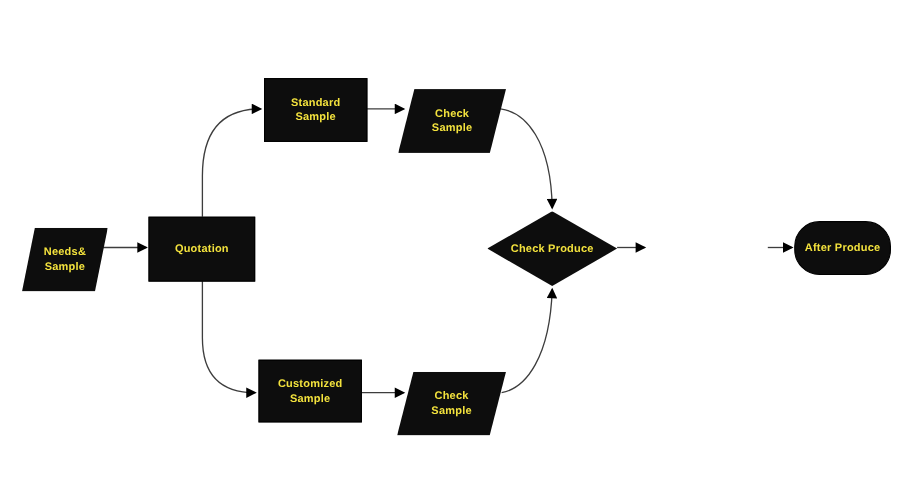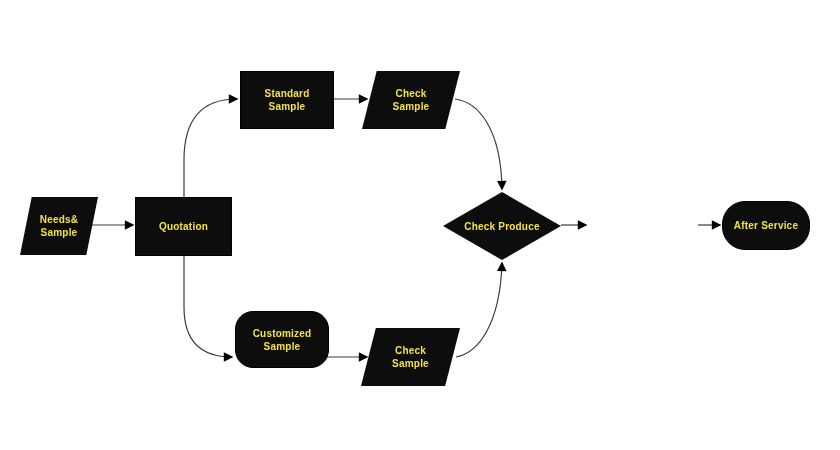--- a/index.html
+++ b/index.html
@@ -7,30 +7,30 @@
     position:relative;width:840px;height:450px;background:#ffffff;
     font-family:"Liberation Sans",sans-serif;overflow:hidden;
   }
   .edges{position:absolute;left:0;top:0;width:840px;height:450px;pointer-events:none;}
   .node{
     position:absolute;display:flex;align-items:center;justify-content:center;
     text-align:center;background:#0d0d0d;color:#f3e23d;font-weight:bold;
     font-size:10px;line-height:1.3;white-space:pre-line;letter-spacing:.2px;
   }
   .shape-rect{border:1px solid #000;}
-  .shape-para{clip-path:polygon(15% 0,100% 0,85% 100%,0 100%);}
+  .shape-para{clip-path:polygon(15% 0,100% 0,85% 100%,0 100%);margin-top:10px;}
   .shape-diamond{clip-path:polygon(50% 0,100% 50%,50% 100%,0 50%);}
   .shape-stadium{border-radius:23px;border:1px solid #000;}
 
   
   #n-needs        {left:20px; top:197px; width:78px;  height:58px;}
   #n-quotation    {left:135px;top:197px; width:95px;  height:57px;}
   #n-standard     {left:240px;top:71px;  width:92px;  height:56px;}
   #n-check-top    {left:362px;top:71px;  width:98px;  height:58px;}
-  #n-customized   {left:235px;top:311px; width:92px;  height:55px;border-radius:18px;}
+  #n-customized   {left:235px;top:327px; width:92px;  height:55px;}
   #n-check-bottom {left:361px;top:328px; width:99px;  height:58px;}
   #n-mass         {left:443px;top:192px; width:118px; height:68px;}
   #n-transport    {left:579px;top:201px; width:128px; height:47px;}
   #n-after        {left:722px;top:201px; width:86px;  height:47px;}
 </style>
 </head>
 <body>
 
 <div class="canvas">
 
@@ -81,16 +81,16 @@
     <span>Check
 Sample</span>
   </div>
 
   <div id="n-mass" class="node shape-diamond">
     <span>Check Produce</span>
   </div>
 
 
   <div id="n-after" class="node shape-stadium">
-    <span>After Service</span>
+    <span>After Produce</span>
   </div>
 
 </div>
 
 </body></html>

